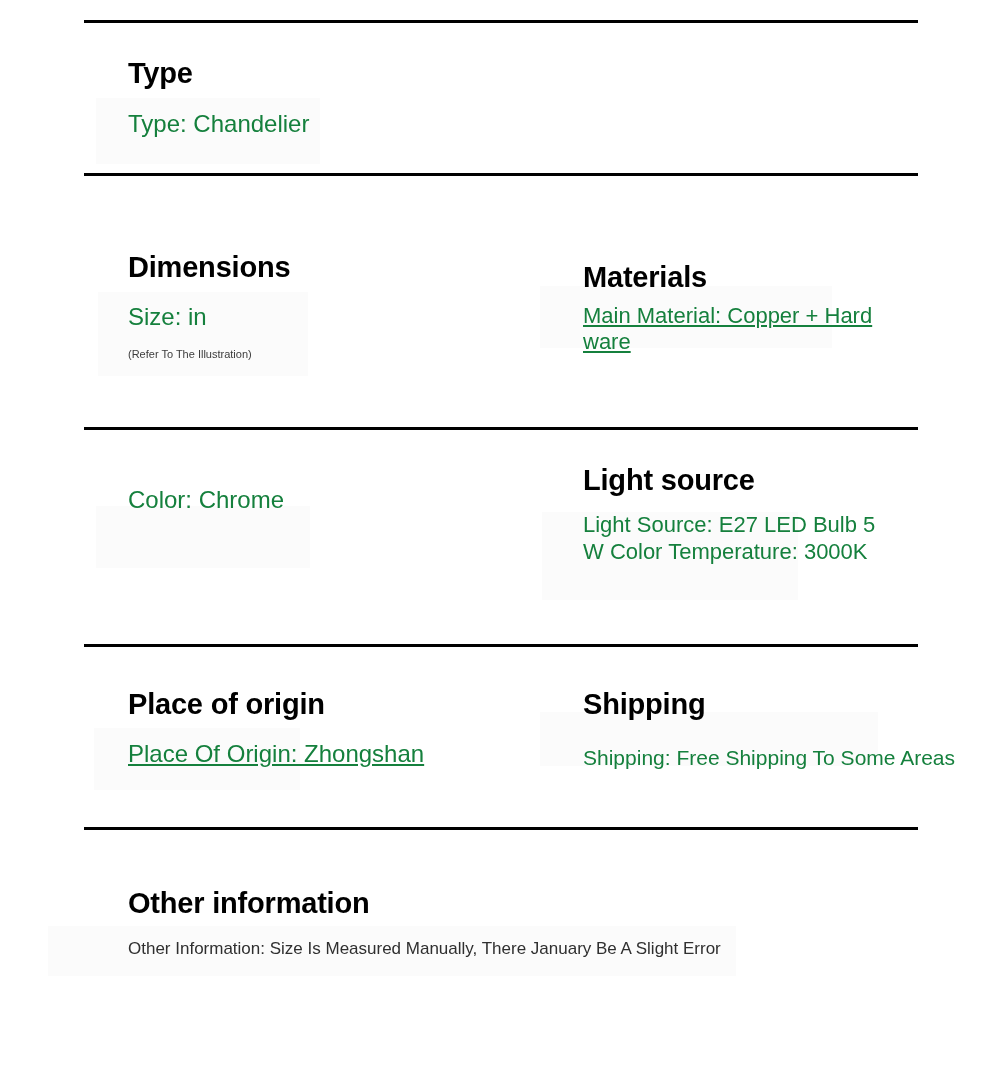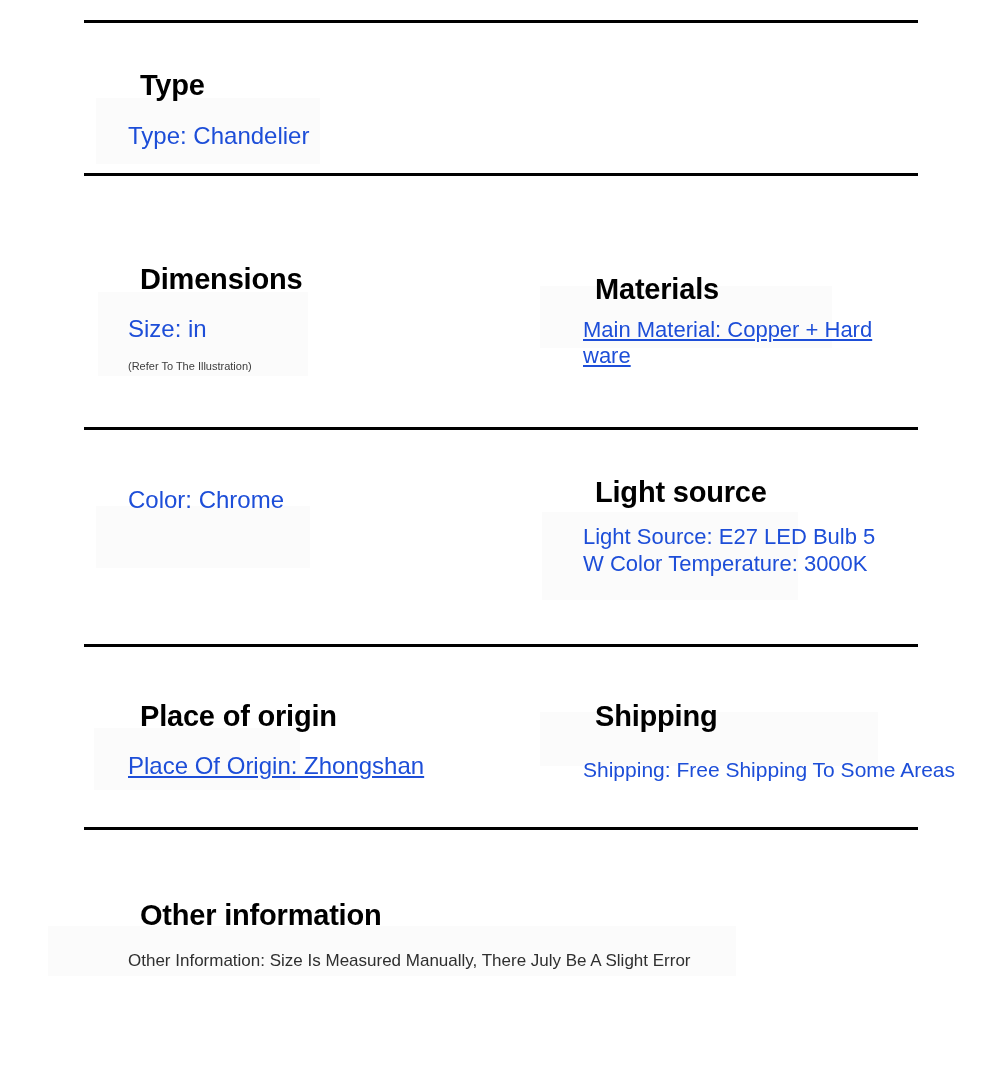--- a/index.html
+++ b/index.html
@@ -63,37 +63,37 @@
   .sec-type     { top: 58px;  width: 420px; }
   .sec-dim      { top: 252px; width: 400px; }
   .sec-mat      { top: 262px; width: 300px; }
   .sec-colors   { top: 465px; width: 400px; }
   .sec-light    { top: 465px; width: 300px; }
   .sec-origin   { top: 689px; width: 430px; }
   .sec-ship     { top: 689px; width: 400px; }
   .sec-other    { top: 888px; width: 820px; }
 
   .heading {
-    margin: 12px;
+    margin: 0;
     font-size: 29px;
     font-weight: 700;
     line-height: 1.08;
     letter-spacing: -0.2px;
     color: #000000;
     white-space: nowrap;
   }
 
   .sec-other .heading { font-size: 29px; }
 
   .body-line {
     margin: 0;
     font-size: 24px;
     font-weight: 400;
     line-height: 1.1;
-    color: #1d4ed8;
+    color: #15803d;
   }
 
   .sec-type .body-line    { margin-top: 22px; }
   .sec-dim .body-line     { margin-top: 21px; }
   .sec-mat .body-line     { margin-top: 10px; font-size: 22px; line-height: 1.18; text-decoration: underline; }
   .sec-colors .body-line  { margin-top: 22px; }
   .sec-light .body-line   { margin-top: 16px; font-size: 22px; line-height: 1.2; }
   .sec-origin .body-line  { margin-top: 21px; text-decoration: underline; }
   .sec-ship .body-line    { margin-top: 26px; font-size: 21px; }
   .sec-other .body-line   { margin-top: 21px; font-size: 17px; color: #2f2f2f; }
@@ -162,16 +162,16 @@
     <p class="body-line">Place Of Origin: Zhongshan</p>
   </div>
 
   <div class="section col-right sec-ship">
     <h2 class="heading">Shipping</h2>
     <p class="body-line">Shipping: Free Shipping To Some Areas</p>
   </div>
 
   <div class="section col-left sec-other">
     <h2 class="heading">Other information</h2>
-    <p class="body-line">Other Information: Size Is Measured Manually, There July Be A Slight Error</p>
+    <p class="body-line">Other Information: Size Is Measured Manually, There January Be A Slight Error</p>
   </div>
 
 </div>
 
 </body></html>

